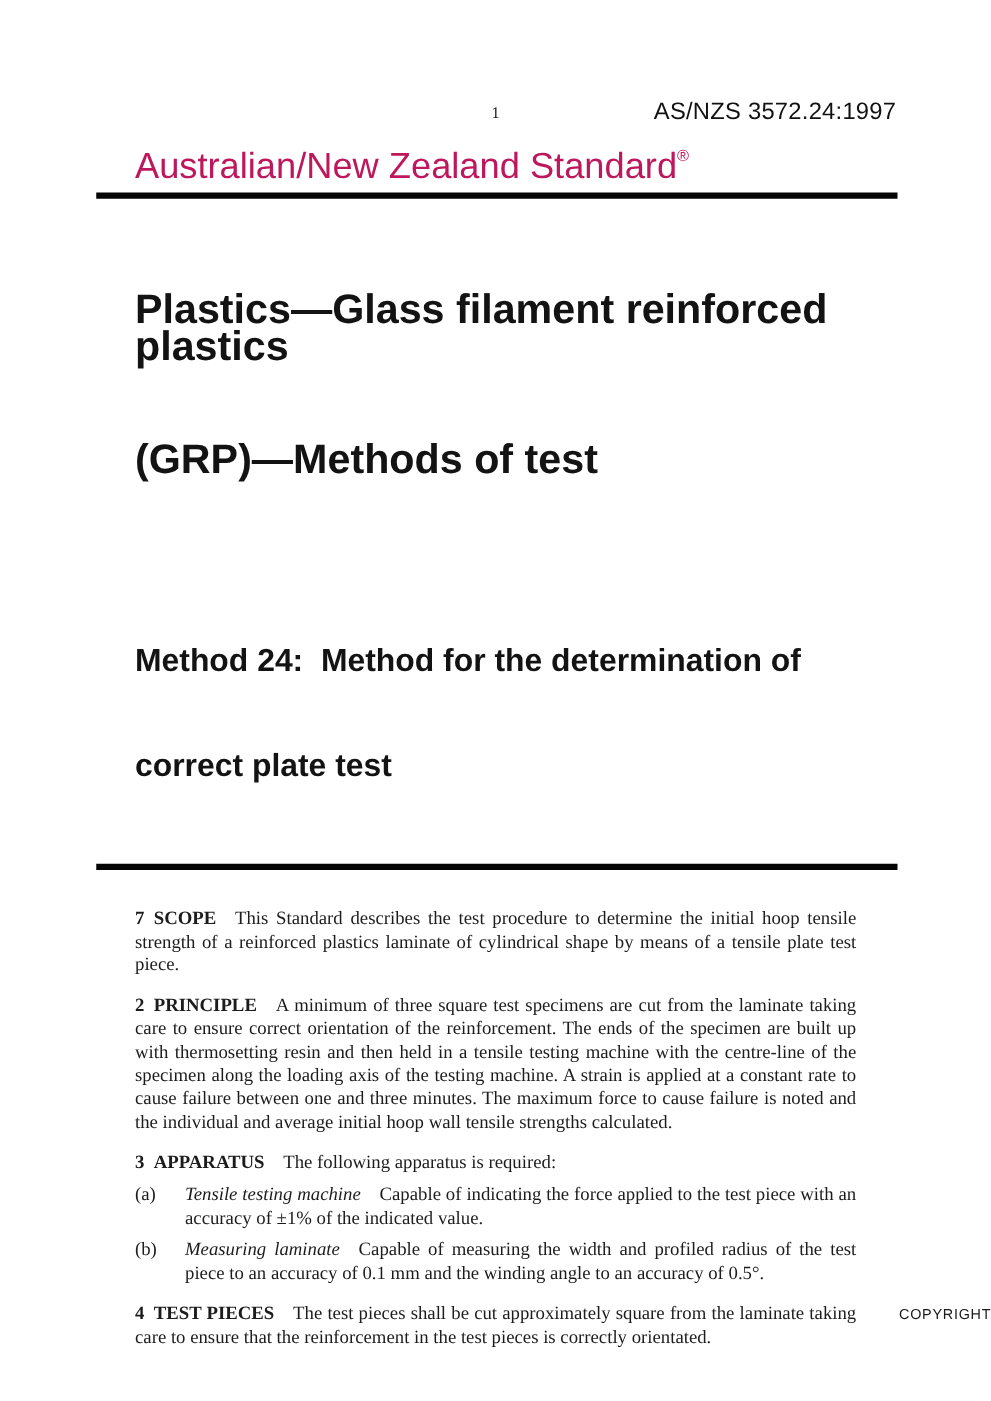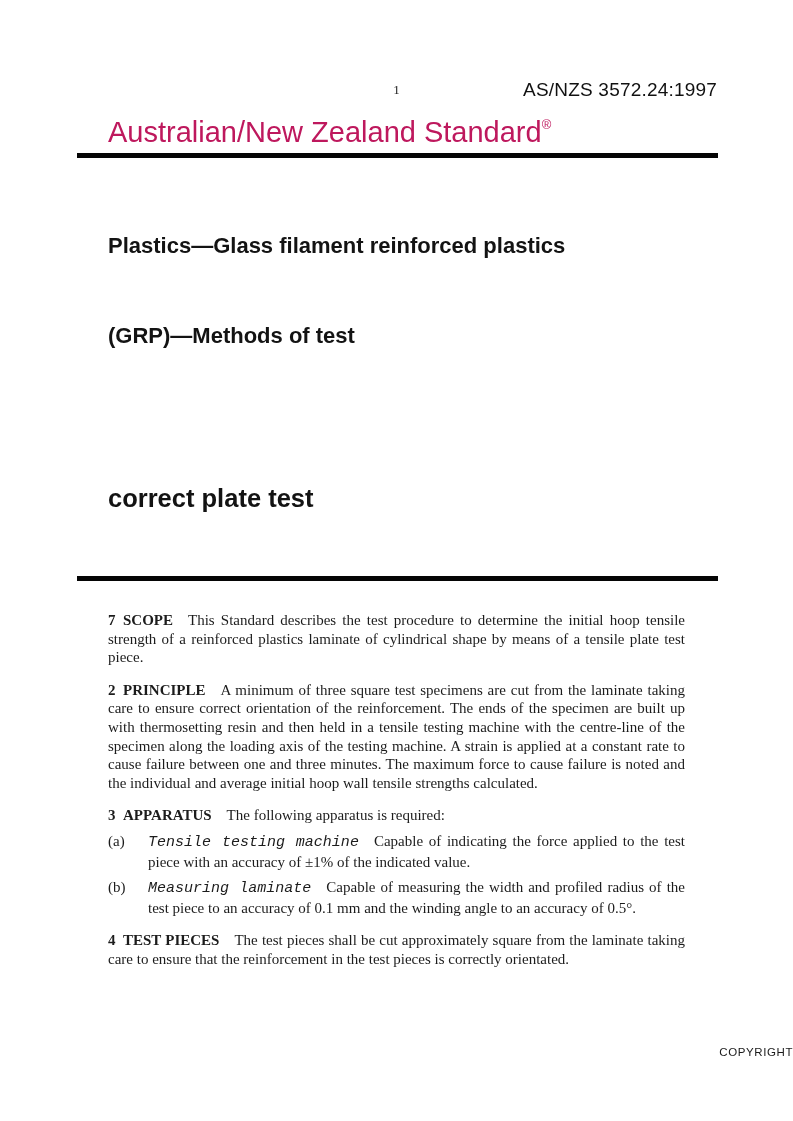--- a/index.html
+++ b/index.html
@@ -44,21 +44,21 @@
     margin-left: 77px;
     width: 641px;
     height: 5px;
     background: #050505;
   }
   .rule-1 { margin-top: 4px; }
   .rule-2 { margin-top: 8px; }
   .subject-title {
     margin: 13px 0 0 108px;
     font-family: "Liberation Sans", sans-serif;
-    font-size: 22px;
+    font-size: 33px;
     font-weight: 700;
     line-height: 30px;
     color: #131313;
     white-space: pre-wrap;
   }
   .method-title {
     margin: 17px 0 0 108px;
     font-family: "Liberation Sans", sans-serif;
     font-size: 25.5px;
     font-weight: 700;
@@ -77,21 +77,21 @@
     color: #1c1c1c;
   }
   .sec { margin-top: 14px; }
   .sec:first-child { margin-top: 0; }
   .para { margin: 5px 0 0 0; text-align: justify; }
   .para.lead { margin-top: 0; }
   .runin { font-weight: 700; }
   .item { display: flex; margin-top: 7px; }
   .item .label { flex: 0 0 40px; }
   .item .itext { flex: 1 1 auto; text-align: justify; }
-  .item .itext i { font-style: italic; font-family: Liberation Mono, monospace; }
+  .item .itext i { font-style: italic; }
 
   
   .footer {
     position: absolute; top: 1046px; left: 0; right: 0;
     text-align: right;
     font: 11.5px "Liberation Sans", sans-serif;
     letter-spacing: 0.6px;
     color: #1a1a1a;
   }
 </style>
@@ -110,20 +110,21 @@
     <div class="masthead"><span>Australian/New Zealand Standard</span><sup>®</sup></div>
 
     <div class="rule rule-1"></div>
 
     <div class="subject-title">
       <div>Plastics—Glass filament reinforced plastics</div>
       <div>(GRP)—Methods of test</div>
     </div>
 
     <div class="method-title">
+      <div>Method 24:  Method for the determination of</div>
       <div>correct plate test</div>
     </div>
 
     <div class="rule rule-2"></div>
 
     <main class="doc-body">
         <section class="sec">
           <p class="para lead"><span class="runin">7 SCOPE</span> This Standard describes the test procedure to determine the initial hoop tensile strength of a reinforced plastics laminate of cylindrical shape by means of a tensile plate test piece.</p>
         </section>
         <section class="sec">

